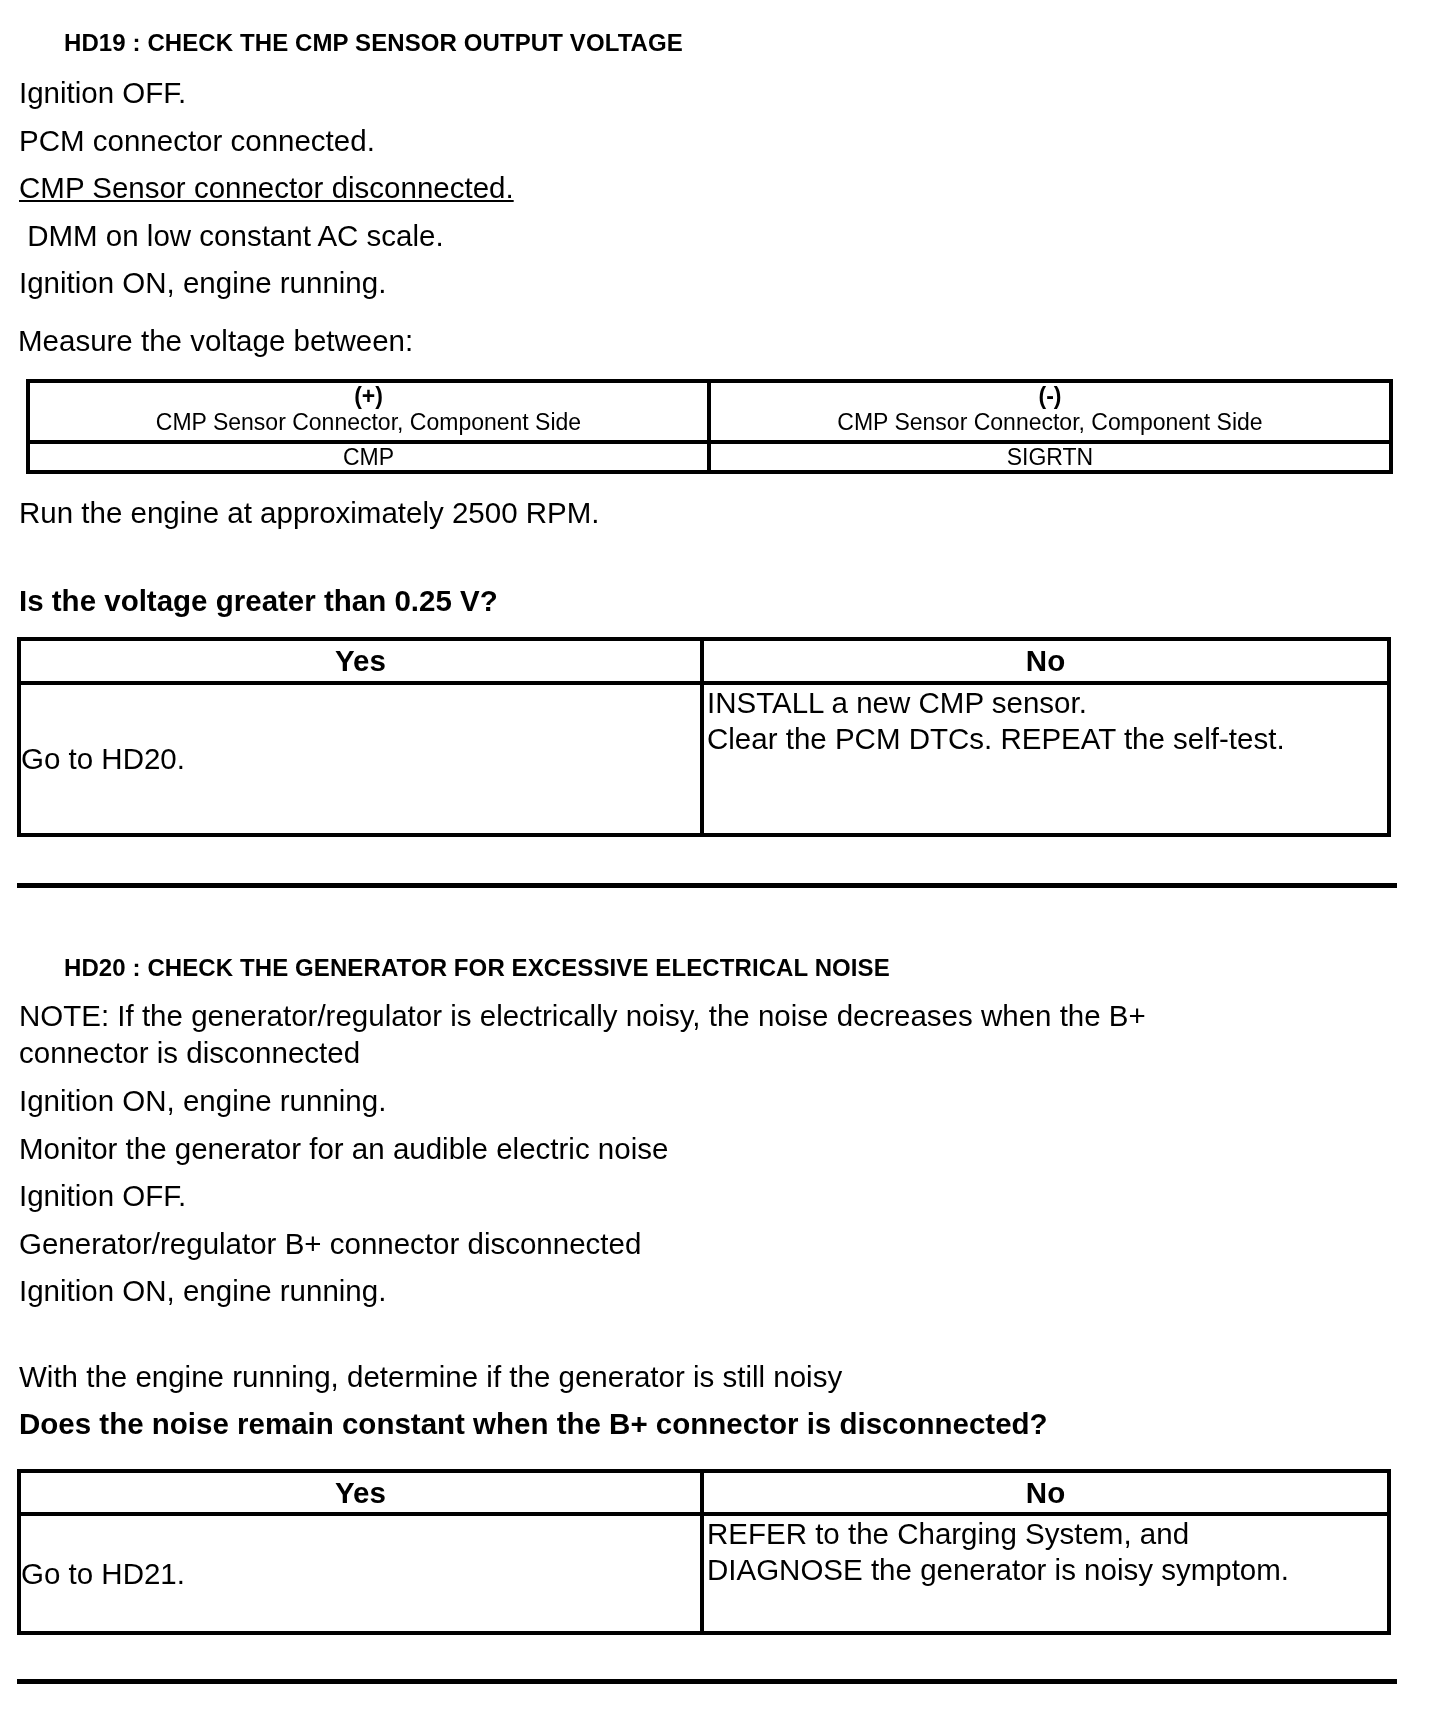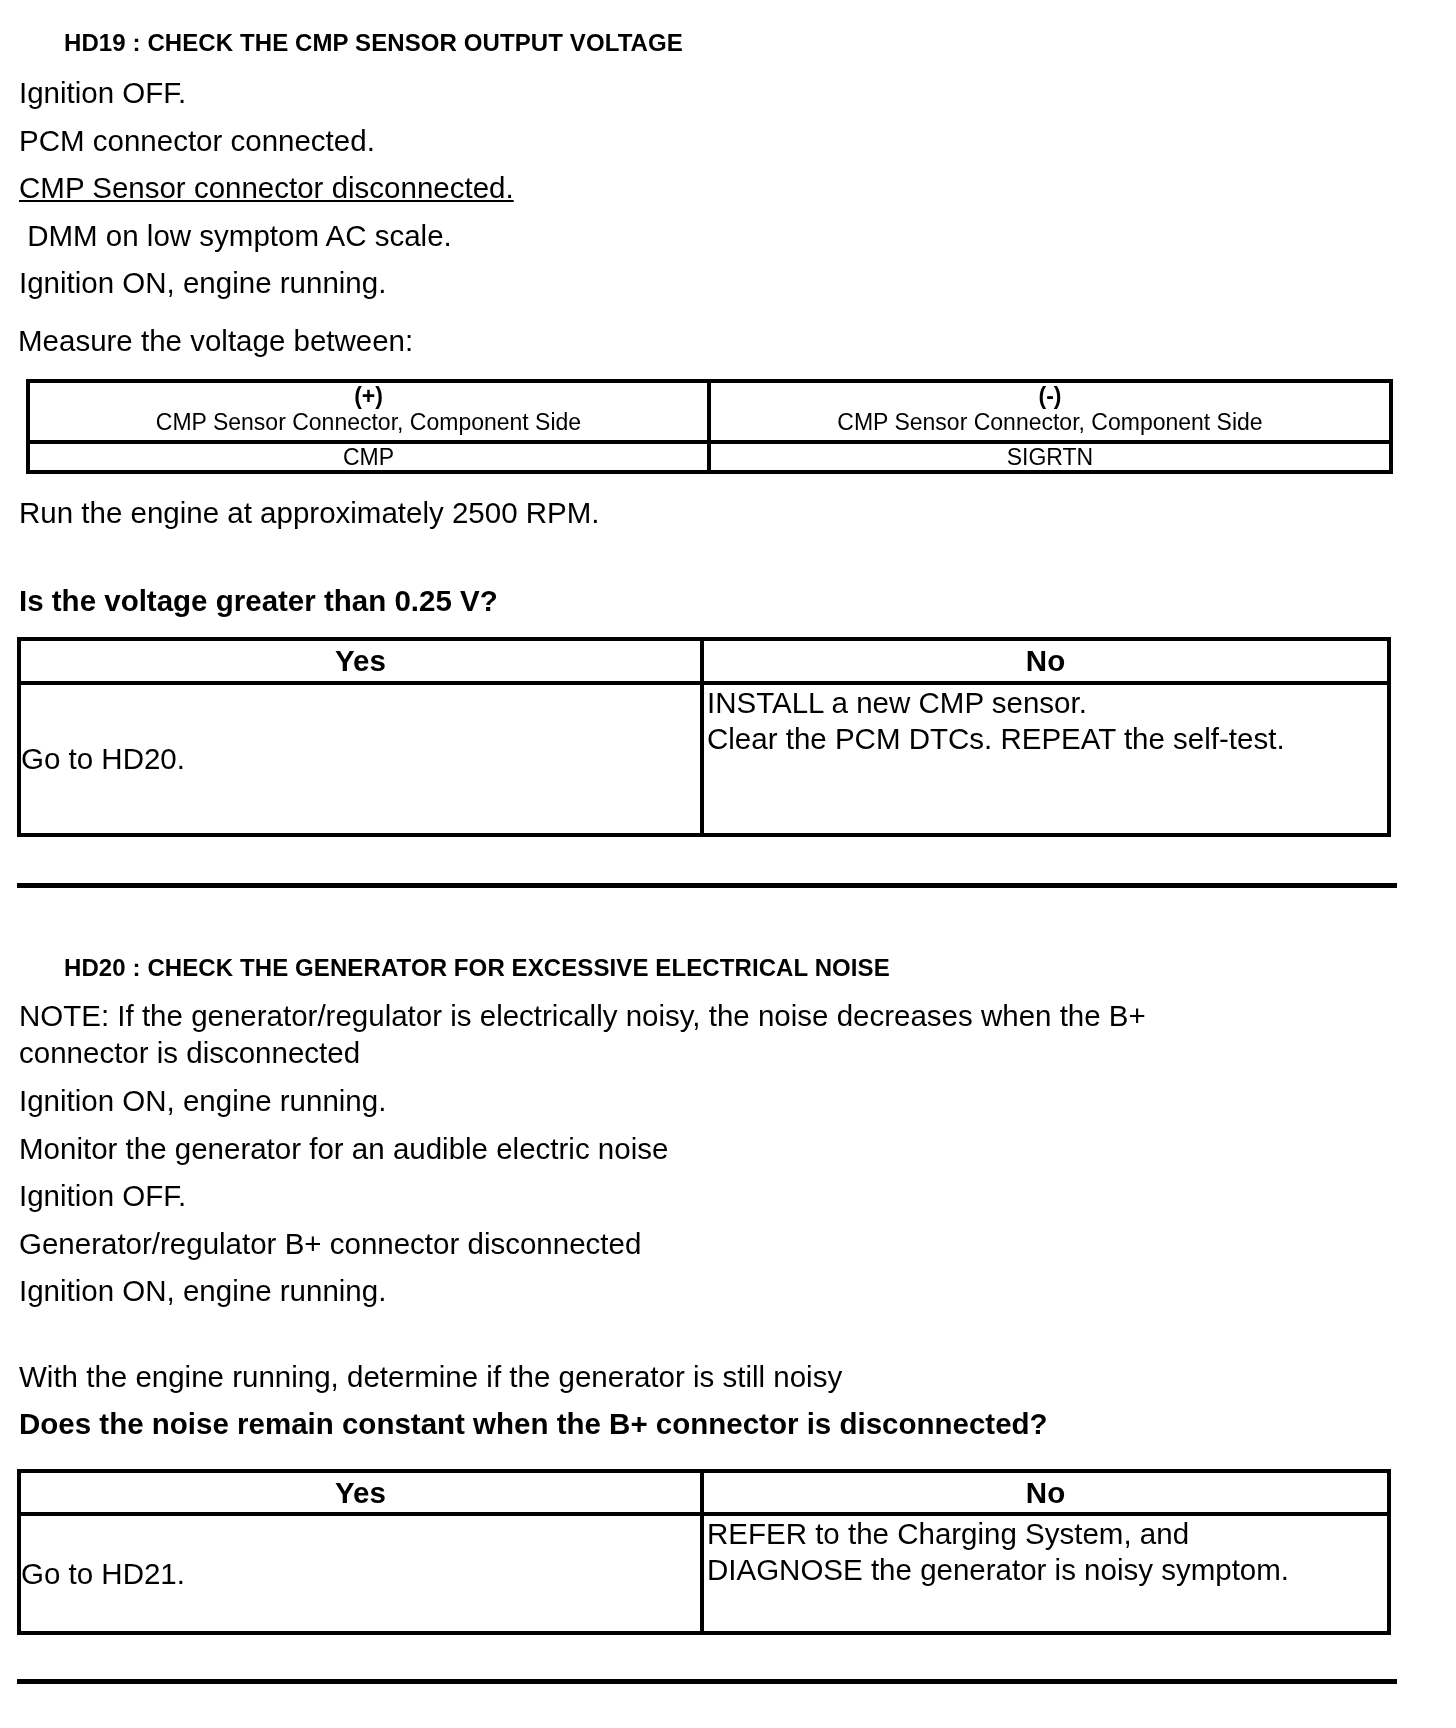--- a/index.html
+++ b/index.html
@@ -22,21 +22,21 @@
   .sep { position: absolute; left: 17px; width: 1380px; height: 5px; background: #000; }
 </style>
 </head>
 <body>
 
 <div class="abs heading" style="top:29px;">HD19 : CHECK THE CMP SENSOR OUTPUT VOLTAGE</div>
 
 <div class="abs line" style="top:76px;">Ignition OFF.</div>
 <div class="abs line" style="top:124px;">PCM connector connected.</div>
 <div class="abs line" style="top:171px;text-decoration:underline;">CMP Sensor connector disconnected.</div>
-<div class="abs line" style="top:219px;white-space:pre;"> DMM on low symptom AC scale.</div>
+<div class="abs line" style="top:219px;white-space:pre;"> DMM on low constant AC scale.</div>
 <div class="abs line" style="top:266px;">Ignition ON, engine running.</div>
 <div class="abs line" style="top:324px;left:18px;">Measure the voltage between:</div>
 
 <table class="grid conn" style="left:26px; top:379px; width:1363px;">
   <colgroup>
       <col style="width:681px">
       <col style="width:682px">
     </colgroup>
   <tbody>
       <tr style="height:61px;">

